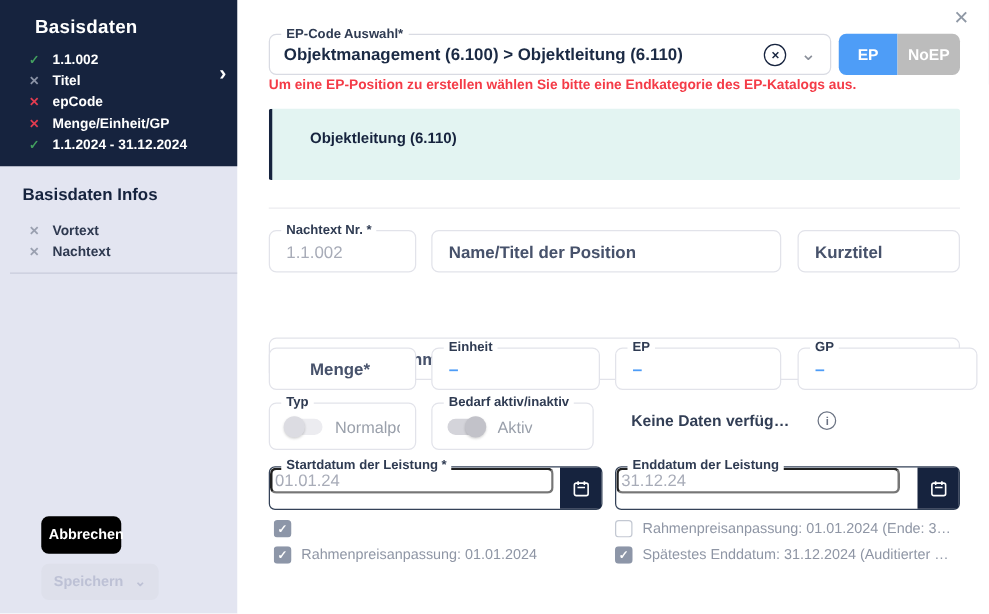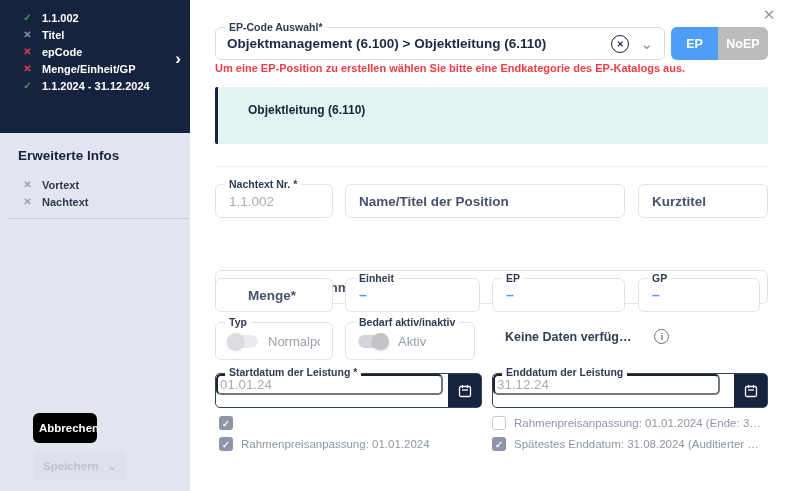--- a/index.html
+++ b/index.html
@@ -97,20 +97,21 @@
 </head>
 <body>
 
 <div class="modal">
 
   <div class="corner-fold"></div>
   <button class="close-btn">✕</button>
 
   <aside class="sidebar">
     <div class="side-top">
+      <h2 class="side-title">Basisdaten</h2>
       <span class="side-chevron">›</span>
       <ul class="side-list">
         <li>
           <span class="st-ic st-ok">✓</span>
           <span>1.1.002</span>
         </li>
         <li>
           <span class="st-ic st-na">✕</span>
           <span>Titel</span>
         </li>
@@ -123,21 +124,21 @@
           <span>Menge/Einheit/GP</span>
         </li>
         <li>
           <span class="st-ic st-ok">✓</span>
           <span>1.1.2024 - 31.12.2024</span>
         </li>
       </ul>
     </div>
 
     <div class="side-bottom">
-      <h3 class="side-sub">Erweiterte Infos</h3>
+      <h3 class="side-sub">Basisdaten Infos</h3>
       <ul class="side-list2">
         <li>
           <span class="st-ic st-gray">✕</span>
           <span>Vortext</span>
         </li>
         <li>
           <span class="st-ic st-gray">✕</span>
           <span>Nachtext</span>
         </li>
       </ul>
@@ -192,21 +193,21 @@
       <input class="ph-dark" placeholder="Menge*" style="">
     </div>
     <div class="field" style="left:155px;top:278px;width:135px;height:34px;">
       <span class="flabel">Einheit</span>
       <input class="val-dash" value="–" style="">
     </div>
     <div class="field" style="left:302px;top:278px;width:133px;height:34px;">
       <span class="flabel">EP</span>
       <input class="val-dash" value="–" style="">
     </div>
-    <div class="field" style="left:448px;top:278px;width:122px;height:34px;text-decoration:underline;">
+    <div class="field" style="left:448px;top:278px;width:144px;height:34px;text-decoration:underline;">
       <span class="flabel">GP</span>
       <input class="val-dash" value="–" style="">
     </div>
 
     <div class="field" style="left:25px;top:322px;width:118px;height:38px;">
       <span class="flabel">Typ</span>
       <div class="tg-wrap">
         <div class="switch">
             <span class="knob"></span>
           </div>
@@ -258,17 +259,17 @@
     <div class="check-row" style="left:29px;top:437px;width:266px;">
       <span class="cb on">✓</span>
       <span class="cb-label">Rahmenpreisanpassung: 01.01.2024</span>
     </div>
     <div class="check-row" style="left:302px;top:416px;width:276px;">
       <span class="cb off"></span>
       <span class="cb-label">Rahmenpreisanpassung: 01.01.2024 (Ende: 3…</span>
     </div>
     <div class="check-row" style="left:302px;top:437px;width:276px;">
       <span class="cb on">✓</span>
-      <span class="cb-label">Spätestes Enddatum: 31.08.2024 (Auditierter …</span>
+      <span class="cb-label">Spätestes Enddatum: 31.12.2024 (Auditierter …</span>
     </div>
 
   </main>
 </div>
 
 </body></html>

